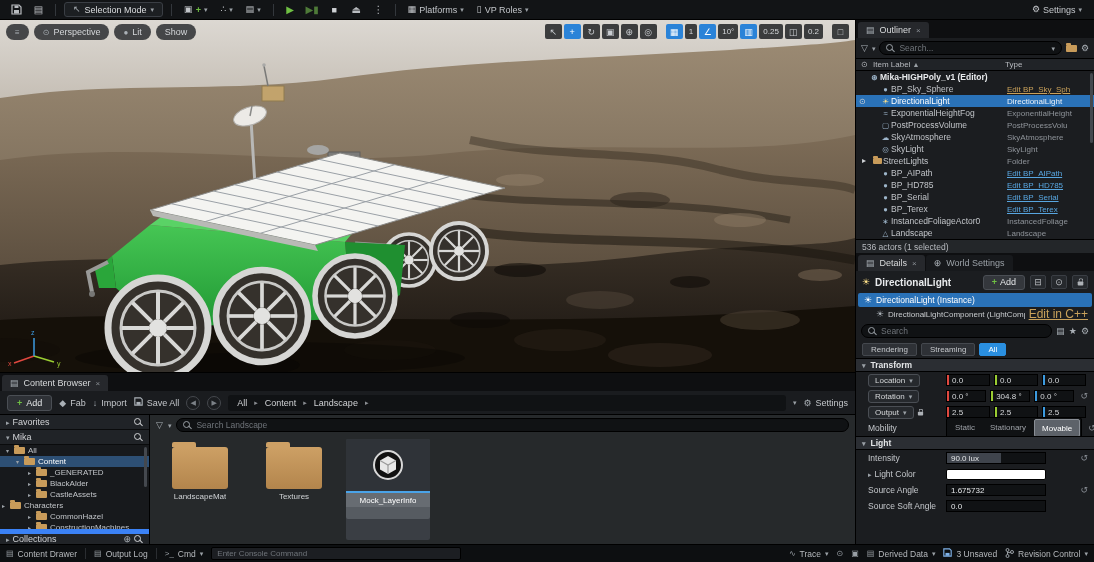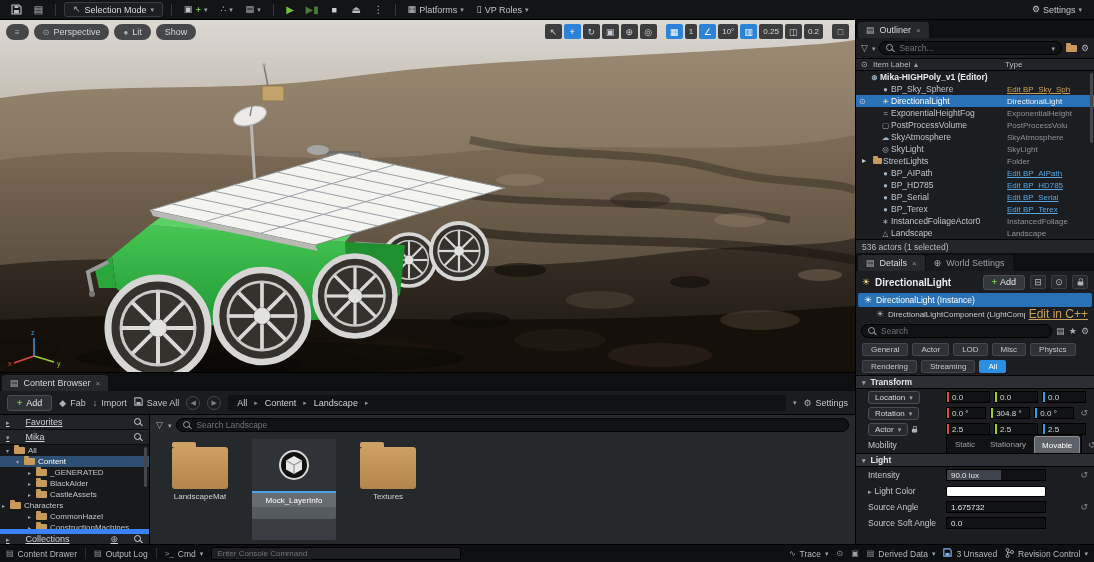--- a/index.html
+++ b/index.html
@@ -98,21 +98,21 @@
   #contentbrowser{position:absolute;left:0;top:372px;width:855px;height:172px;background:#1e2023;border-top:1px solid #000;display:flex;flex-direction:column;}
   .cb-toolbar{height:24px;background:#1a1c1f;border-bottom:1px solid #000;display:flex;align-items:center;gap:7px;padding:0 7px;flex:0 0 auto;}
   .cb-btn{display:flex;align-items:center;gap:4px;background:#2e3136;border:1px solid #4a4e54;border-radius:3px;height:16px;padding:0 9px;color:#e3e5e7;font-size:9px;}
   .cb-act{display:flex;align-items:center;gap:4px;color:#c3c6ca;font-size:9px;}
   .cb-act .aic{font-size:9px;color:#aab0b6;}
   .nav-circle{width:14px;height:14px;border:1px solid #45484d;border-radius:50%;display:inline-flex;align-items:center;justify-content:center;color:#7c8187;font-size:7px;}
   .crumb{flex:1;display:flex;align-items:center;gap:7px;background:#101214;border-radius:3px;height:16px;padding:0 9px;color:#d0d2d5;font-size:9px;}
   .crumb .csep{color:#8a8d92;font-size:7px;}
   .cb-body{flex:1;display:flex;min-height:0;}
   .cb-side{width:150px;flex:0 0 auto;background:#17191c;border-right:1px solid #000;display:flex;flex-direction:column;position:relative;}
-  .side-head{height:15px;display:flex;align-items:center;gap:16px;padding:0 6px;background:#202327;border-bottom:1px solid #0a0b0c;color:#d0d2d5;font-size:9px;flex:0 0 auto;text-decoration:underline;}
+  .side-head{height:15px;display:flex;align-items:center;gap:3px;padding:0 6px;background:#202327;border-bottom:1px solid #0a0b0c;color:#d0d2d5;font-size:9px;flex:0 0 auto;}
   .tree{flex:1;overflow:hidden;position:relative;}
   .titem{height:11px;display:flex;align-items:center;gap:3px;font-size:8px;color:#c2c5c9;white-space:nowrap;}
   .titem .tarr{font-size:6px;color:#9aa0a6;width:7px;display:inline-flex;justify-content:center;}
   .titem.selected{background:#2d4f74;color:#fff;}
   .cb-main{flex:1;display:flex;flex-direction:column;background:#26292b;min-width:0;}
   .cb-search{height:20px;display:flex;align-items:center;gap:5px;padding:0 6px;flex:0 0 auto;}
   .tiles{flex:1;display:flex;gap:10px;padding:4px 8px;min-height:0;}
   .tile{width:84px;display:flex;flex-direction:column;align-items:center;gap:3px;}
   .bigfolder{width:56px;height:42px;background:linear-gradient(#cda065,#b3854c);border-radius:3px;position:relative;margin-top:8px;}
   .bigfolder::before{content:"";position:absolute;top:-5px;left:0;width:24px;height:5px;background:#cda065;border-radius:2px 2px 0 0;}
@@ -504,27 +504,20 @@
     <div class="panel-search">
       <div class="searchbox">
         <span class="ic-search"></span>
         <input placeholder="Search" style="">
       </div>
       <span class="mini-ic">▤</span>
       <span class="mini-ic">★</span>
       <span class="mini-ic">⚙</span>
     </div>
     <div class="chips">
-      <span class="chip">General</span>
-      <span class="chip">Actor</span>
-      <span class="chip">LOD</span>
-      <span class="chip">Misc</span>
-      <span class="chip">Physics</span>
-    </div>
-    <div class="chips">
       <span class="chip">Rendering</span>
       <span class="chip">Streaming</span>
       <span class="chip active">All</span>
     </div>
     <div class="sect">
       <span class="chev">▾</span>
       <span>Transform</span>
     </div>
     <div class="prow">
       <span class="plabel">
@@ -563,21 +556,21 @@
         </span>
       <span class="nfield">
           <i class="bar z"></i>
           <span>0.0 °</span>
         </span>
       <span class="reset">↺</span>
     </div>
     <div class="prow">
       <span class="plabel">
           <span class="pill-dd">
-            <span>Actor</span>
+            <span>Output</span>
             <span class="chev">▾</span>
           </span>
           <span class="ic-lock" style="transform:scale(.75)"></span>
         </span>
       <span class="nfield">
           <i class="bar x"></i>
           <span>2.5</span>
         </span>
       <span class="nfield">
           <i class="bar y"></i>
@@ -746,39 +739,39 @@
           <div class="searchbox">
             <span class="ic-search"></span>
             <input placeholder="Search Landscape" style="">
           </div>
         </div>
         <div class="tiles">
           <div class="tile">
             <div class="bigfolder"></div>
             <span class="tname">LandscapeMat</span>
           </div>
+          <div class="tile">
+            <div class="bigfolder"></div>
+            <span class="tname">Textures</span>
+          </div>
           <div class="tile asset" style="gap:0">
             <div class="asset-icat">
               <svg width="34" height="34" viewBox="0 0 34 34">
                 <circle cx="17" cy="17" r="14" fill="#111" stroke="#d8d8d8" stroke-width="2"></circle>
                 <polygon points="17,8 25,12.5 25,21.5 17,26 9,21.5 9,12.5" fill="#e8e8e8"></polygon>
                 <polyline points="9,12.5 17,17 25,12.5" fill="none" stroke="#9a9a9a" stroke-width="1.2"></polyline>
                 <line x1="17" y1="17" x2="17" y2="26" stroke="#9a9a9a" stroke-width="1.2"></line>
               </svg>
             </div>
             <div class="asset-sel"></div>
             <div class="asset-label">
               <span>Mock_LayerInfo</span>
             </div>
             <div class="asset-foot"></div>
           </div>
-          <div class="tile">
-            <div class="bigfolder"></div>
-            <span class="tname">Textures</span>
-          </div>
         </div>
       </div>
     </div>
   </div>
 
   <div id="statusbar">
     <div class="sb-item">
       <span class="sb-ic">▤</span>
       <span>Content Drawer</span>
     </div>

